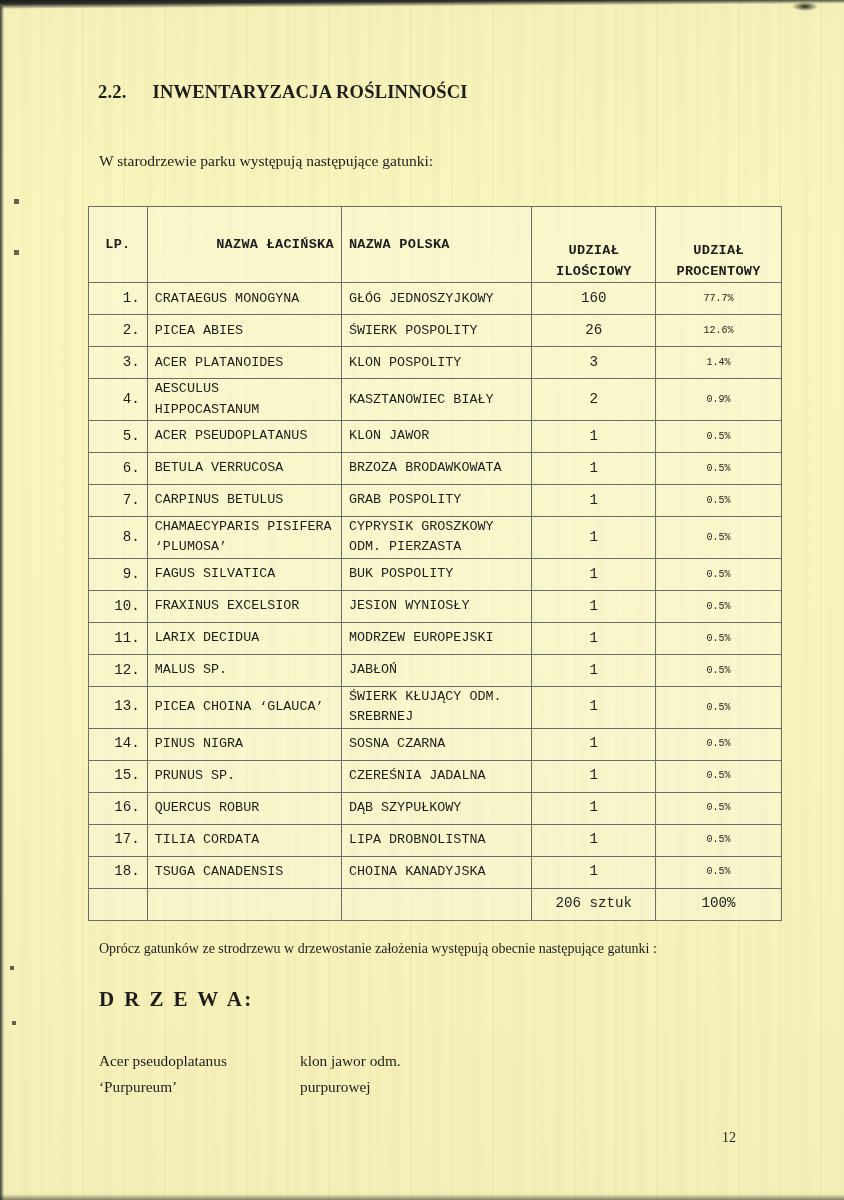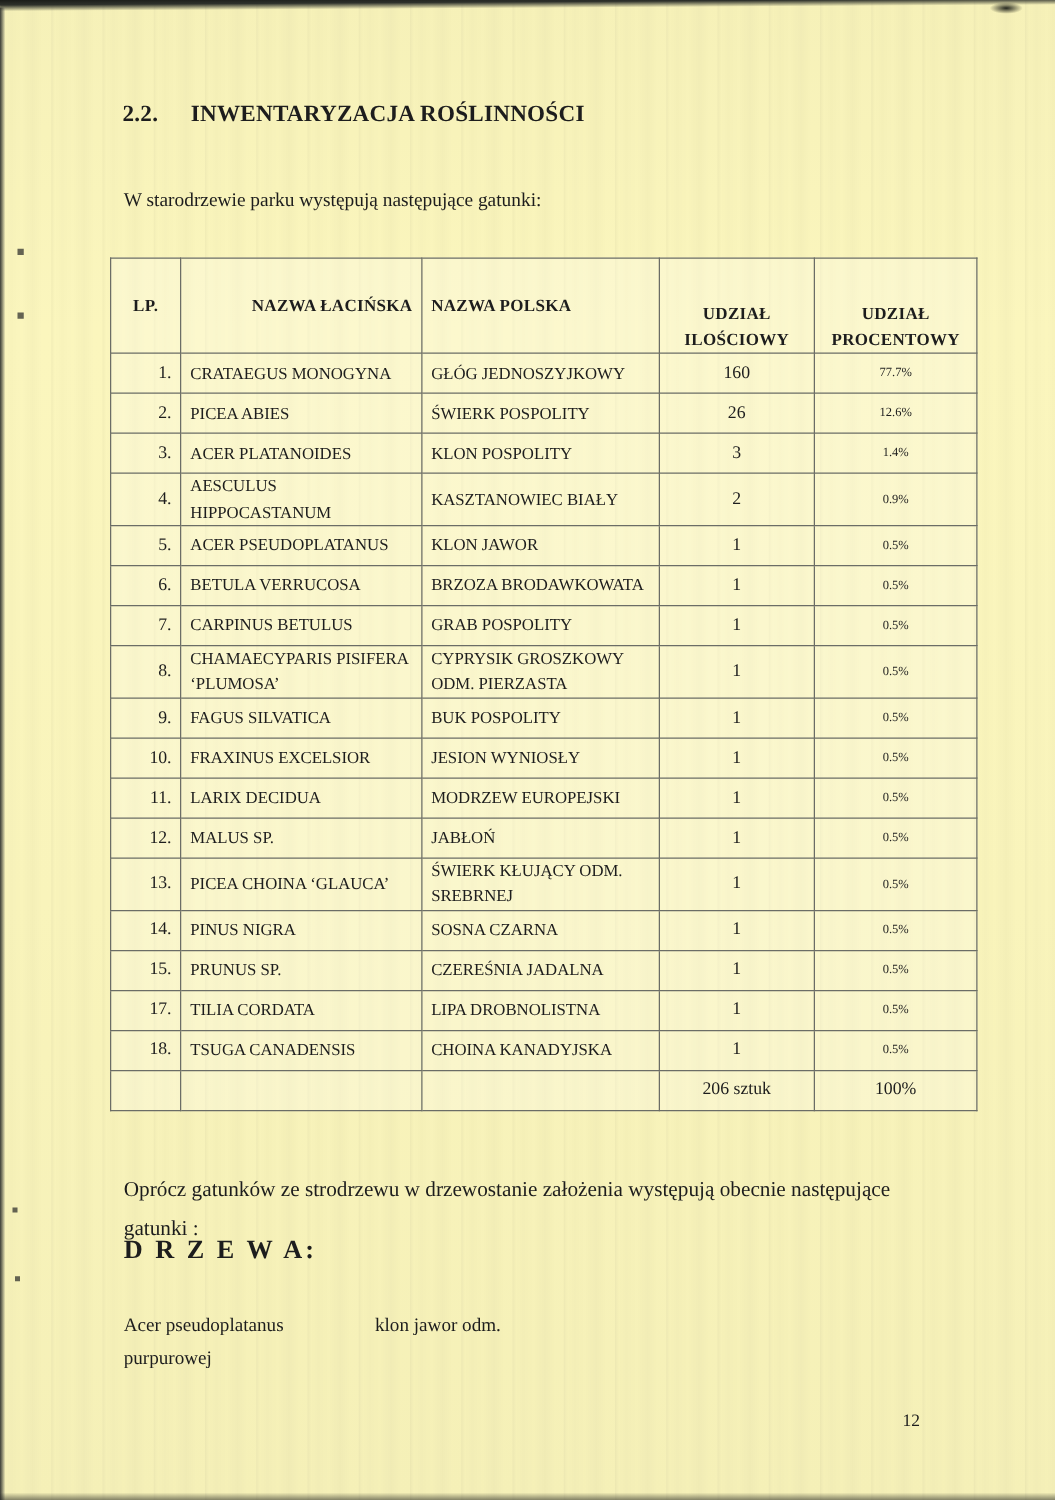--- a/index.html
+++ b/index.html
@@ -90,20 +90,21 @@
   }
 
   table.inventory {
     position: absolute;
     left: 88px;
     top: 206px;
     width: 694px;
     border-collapse: collapse;
     font-size: 13.4px;
     background: rgba(255,255,255,0.25);
+    font-family: Liberation Mono, monospace;
   }
   table.inventory td, table.inventory th {
     border: 1px solid #6b6d66;
     padding: 0 7px;
     vertical-align: middle;
     font-weight: normal;
     line-height: 1.52;
   }
   table.inventory thead th {
     font-weight: bold;
@@ -133,21 +134,21 @@
   tr.two-line td { height: 53px; }
   td .line { display: block; }
   tr.total-row td { height: 33px; }
   tr.total-row td.c-qty, tr.total-row td.c-pct { font-size: 14.2px; }
 
   .outro {
     position: absolute;
     left: 99px;
     top: 936px;
     width: 660px;
-    font-size: 17px;
+    font-size: 14px;
     line-height: 1.85;
   }
   .drzewa {
     position: absolute;
     left: 99px;
     top: 987px;
     font-weight: bold;
     font-size: 21px;
     letter-spacing: 2.4px;
   }
@@ -465,20 +466,37 @@
             </td>
             <td class="c-qty">
               <span class="line">1</span>
             </td>
             <td class="c-pct">
               <span class="line">0.5%</span>
             </td>
           </tr>
           <tr>
             <td class="c-lp">
+              <span class="line">16.</span>
+            </td>
+            <td class="c-lat">
+              <span class="line">QUERCUS ROBUR</span>
+            </td>
+            <td class="c-pol">
+              <span class="line">DĄB SZYPUŁKOWY</span>
+            </td>
+            <td class="c-qty">
+              <span class="line">1</span>
+            </td>
+            <td class="c-pct">
+              <span class="line">0.5%</span>
+            </td>
+          </tr>
+          <tr>
+            <td class="c-lp">
               <span class="line">17.</span>
             </td>
             <td class="c-lat">
               <span class="line">TILIA CORDATA</span>
             </td>
             <td class="c-pol">
               <span class="line">LIPA DROBNOLISTNA</span>
             </td>
             <td class="c-qty">
               <span class="line">1</span>
@@ -527,20 +545,21 @@
     <div class="outro">Oprócz gatunków ze strodrzewu w drzewostanie założenia występują obecnie następujące gatunki :</div>
 
     <div class="drzewa">D R Z E W A:</div>
 
     <div class="species-list" id="species-list">
         <div class="species-row">
           <span class="lat">Acer pseudoplatanus</span>
           <span class="pol">klon jawor odm.</span>
         </div>
         <div class="species-row">
+          <span class="lat">‘Purpureum’</span>
           <span class="pol">purpurowej</span>
         </div>
       </div>
 
     <div class="page-number">12</div>
 
   </div>
 </div>
 
 </body></html>

